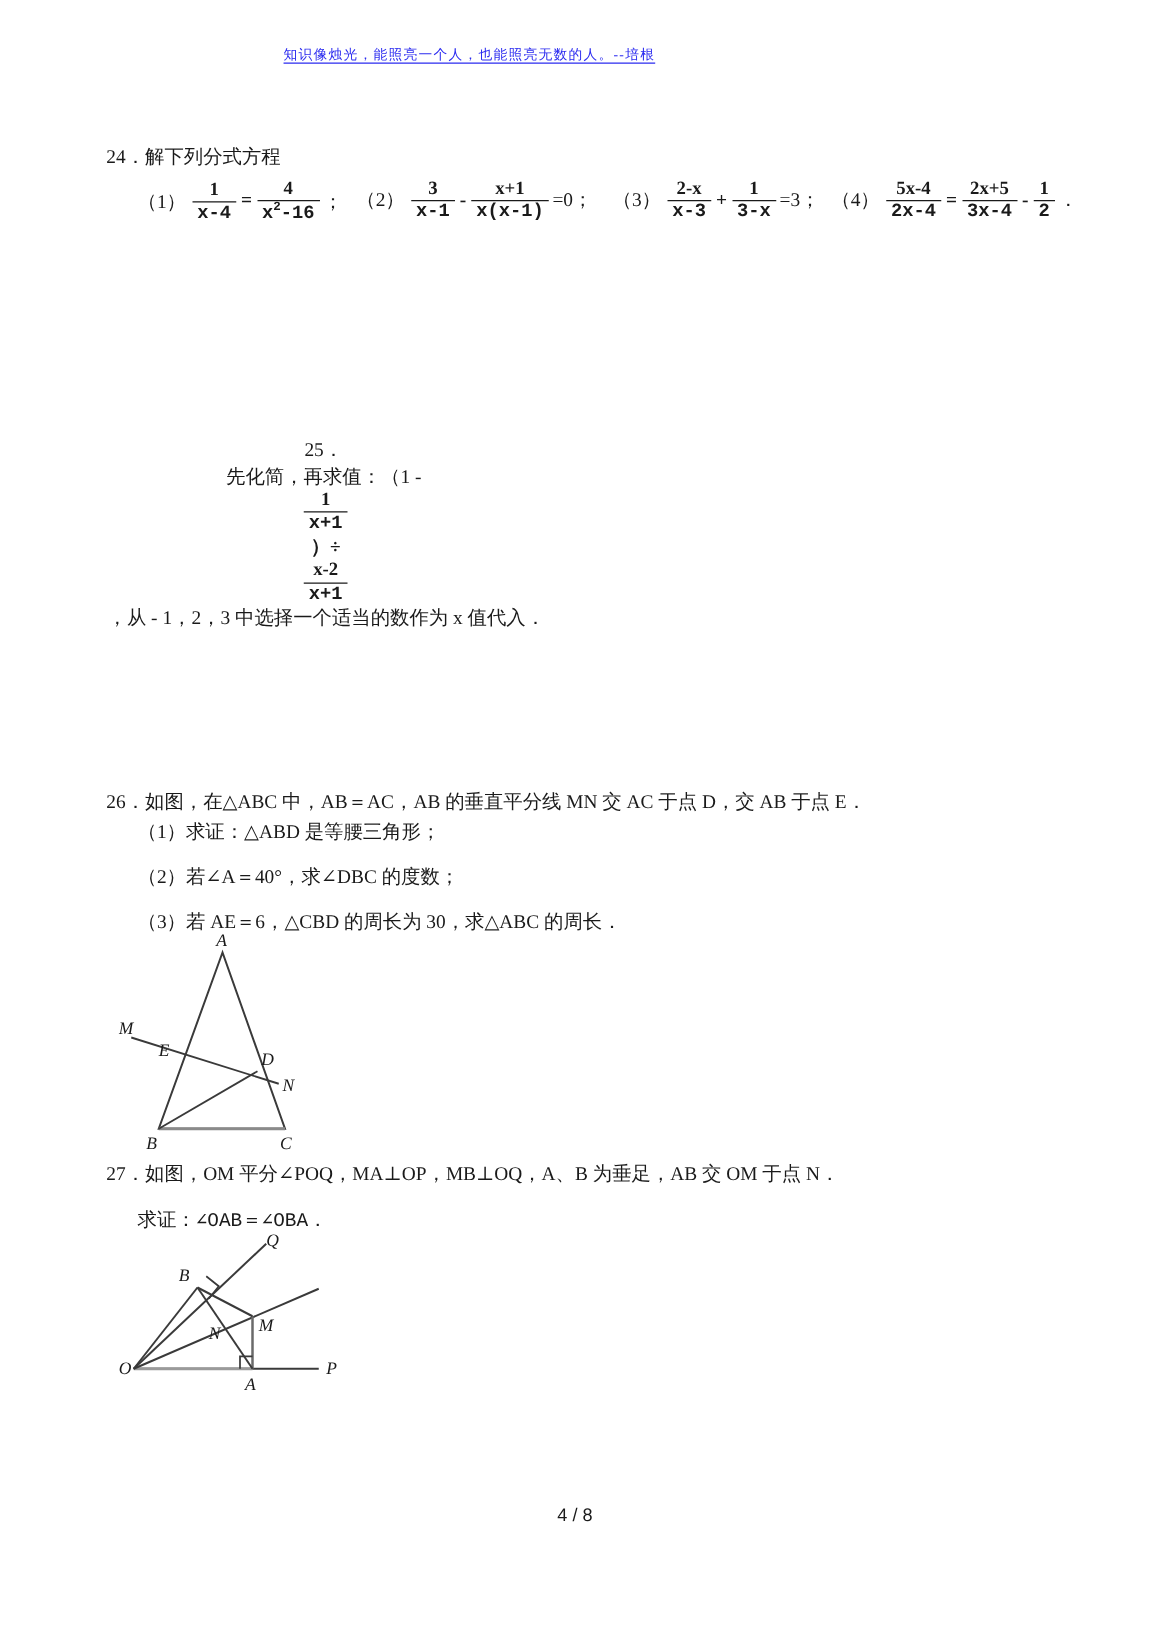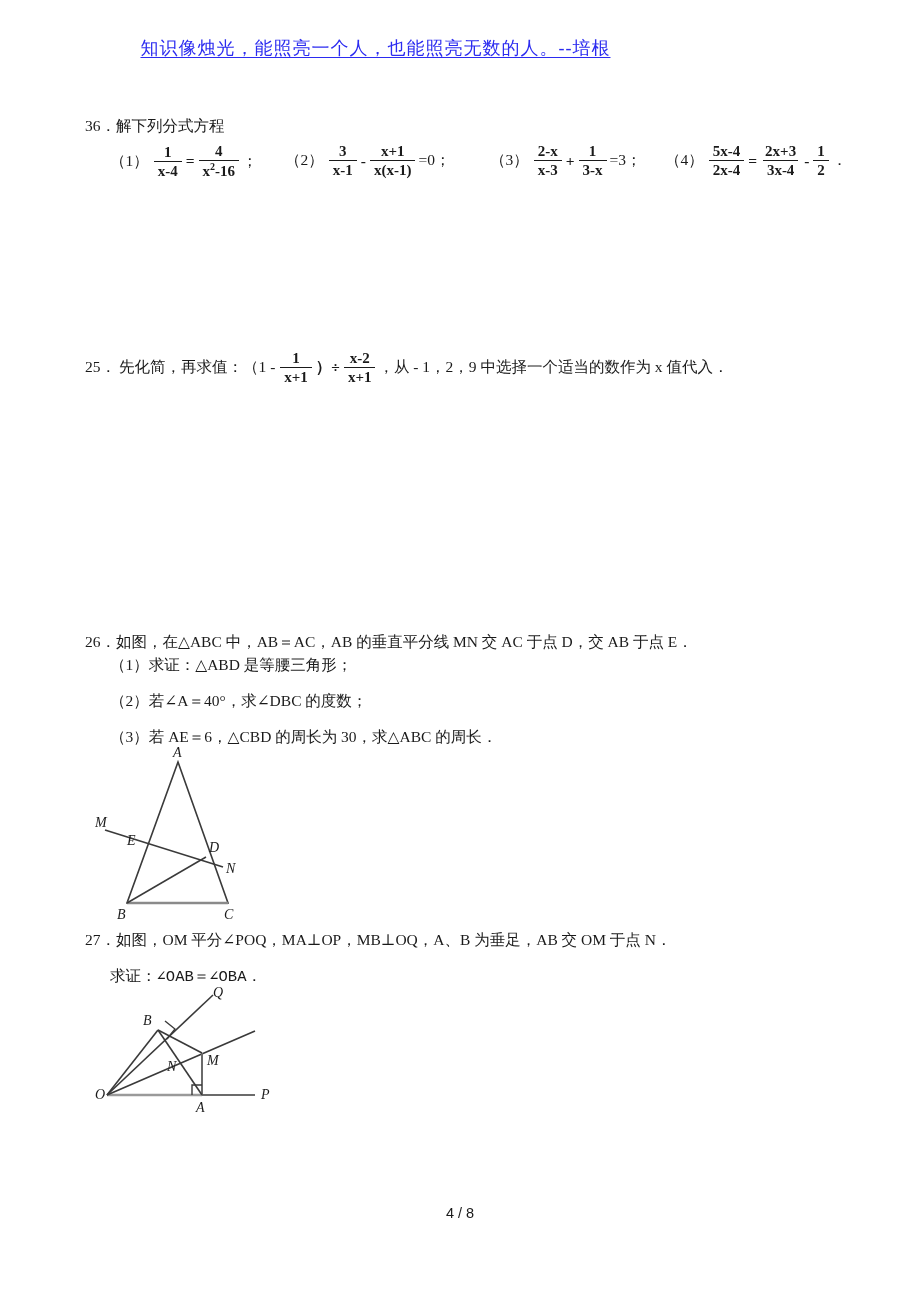--- a/index.html
+++ b/index.html
@@ -16,21 +16,21 @@
     overflow: hidden;
   }
 
   
   .header-quote {
     position: absolute;
     left: 0;
     top: 36px;
     width: 751px;
     text-align: center;
-    font-size: 18px;
+    font-size: 11px;
     letter-spacing: 1px;
     color: #2b2bf0;
     text-decoration: underline;
     text-decoration-style: solid;
     text-underline-offset: 3px;
     white-space: nowrap;
   }
 
   
   .qnum-line {
@@ -64,21 +64,21 @@
   .frac .num {
     padding: 0 4px 1px 4px;
     font-size: 15px;
     font-family: "Liberation Serif", serif;
     font-weight: 600;
   }
   .frac .den {
     padding: 1px 4px 0 4px;
     border-top: 1.3px solid #1a1a1a;
     font-size: 15px;
-    font-family: Liberation Serif, serif;
+    font-family: Liberation Mono, monospace;
     font-weight: 600;
   }
   .op {
     padding: 0 2px;
     font-size: 15.5px;
     font-weight: 600;
   }
   .lbl {
     padding-right: 3px;
     font-size: 15.5px;
@@ -108,21 +108,21 @@
     font-family: "Liberation Sans", sans-serif;
     color: #1a1a1a;
   }
 </style>
 </head>
 <body>
 
 <div class="header-quote">知识像烛光，能照亮一个人，也能照亮无数的人。--培根</div>
 
 <div class="qnum-line" style="left:85px; top:116px;">
-  <span>36．</span><span>解下列分式方程</span>
+  <span>24．</span><span>解下列分式方程</span>
 </div>
 
 <div class="mathrow" style="left:110px; top:143px;">
   <span class="lbl">（1）</span>
   <span class="frac">
     <span class="num">1</span>
     <span class="den">x-4</span>
   </span>
   <span class="op">=</span>
   <span class="frac">
@@ -161,44 +161,44 @@
 </div>
 
 <div class="mathrow" style="left:665px; top:143px;">
   <span class="lbl">（4）</span>
   <span class="frac">
     <span class="num">5x-4</span>
     <span class="den">2x-4</span>
   </span>
   <span class="op">=</span>
   <span class="frac">
-    <span class="num">2x+3</span>
+    <span class="num">2x+5</span>
     <span class="den">3x-4</span>
   </span>
   <span class="op">-</span>
   <span class="frac">
     <span class="num">1</span>
     <span class="den">2</span>
   </span>
   <span class="tail">．</span>
 </div>
 
-<div class="mathrow" style="left:85px; top:350px;">
+<div class="mathrow" style="left:85px; top:350px;flex-direction:column;">
   <span class="lbl">25．</span>
   <span class="lbl">先化简，再求值：（1 -</span>
   <span class="frac">
     <span class="num">1</span>
     <span class="den">x+1</span>
   </span>
   <span class="op">）÷</span>
   <span class="frac">
     <span class="num">x-2</span>
     <span class="den">x+1</span>
   </span>
-  <span class="tail">，从 - 1，2，9 中选择一个适当的数作为 x 值代入．</span>
+  <span class="tail">，从 - 1，2，3 中选择一个适当的数作为 x 值代入．</span>
 </div>
 
 <div class="qnum-line" style="left:85px; top:632px;">
   <span>26．</span><span>如图，在△ABC 中，AB＝AC，AB 的垂直平分线 MN 交 AC 于点 D，交 AB 于点 E．</span>
 </div>
 <div class="sub-line" style="left:110px; top:655px;">（1）求证：△ABD 是等腰三角形；</div>
 <div class="sub-line" style="left:110px; top:691px;">（2）若∠A＝40°，求∠DBC 的度数；</div>
 <div class="sub-line" style="left:110px; top:727px;">（3）若 AE＝6，△CBD 的周长为 30，求△ABC 的周长．</div>
 
 <div class="figure" style="left:95px; top:745px; width:220px; height:180px;">

